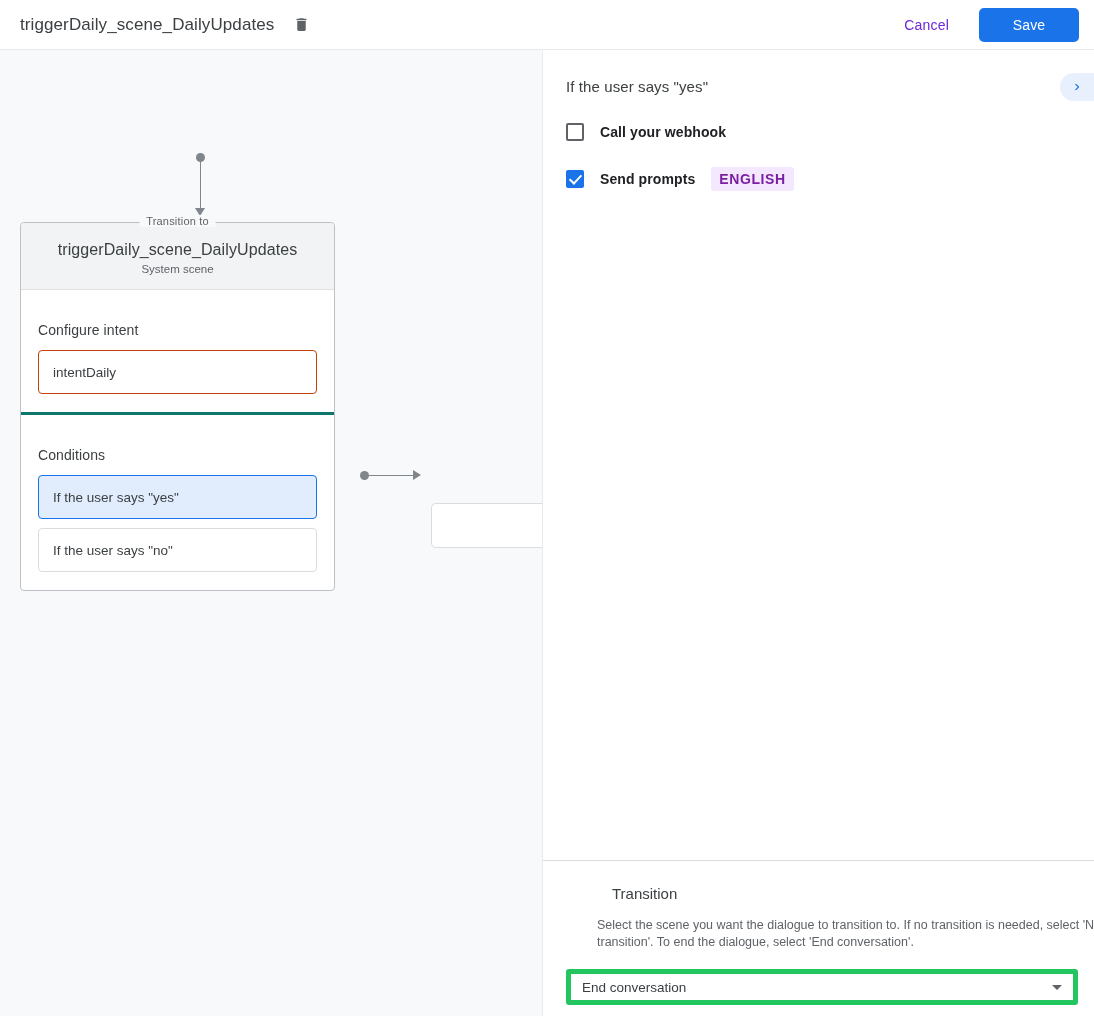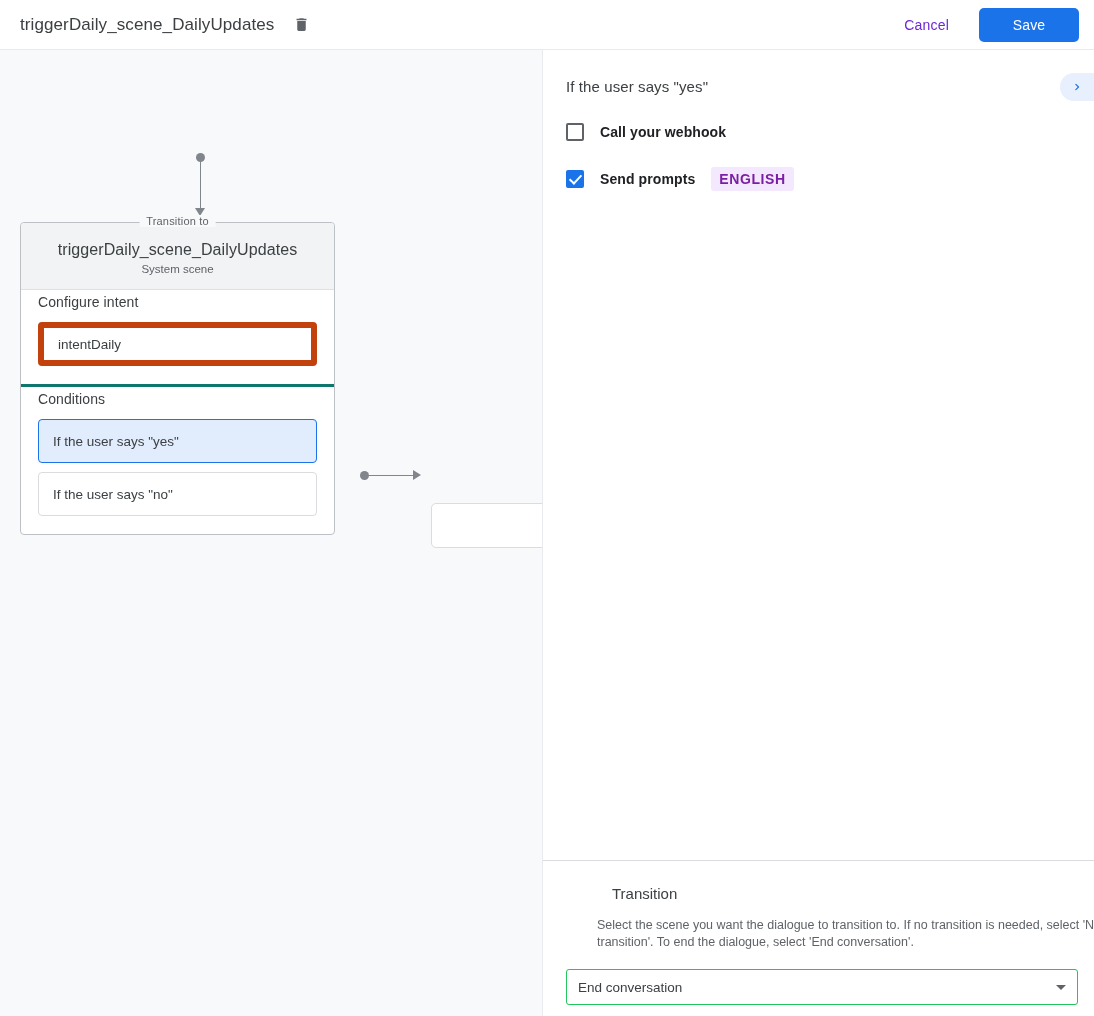--- a/index.html
+++ b/index.html
@@ -146,31 +146,31 @@
   .node-to .node-legend { left: 50%; transform: translateX(-50%); }
   .node-to-head {
     background: #f1f3f4;
     border-radius: 4px 4px 0 0;
     border-bottom: 1px solid #e0e0e0;
     padding: 18px 0 14px;
   }
   .node-to-head .node-title { margin-top: 0; font-size: 16px; }
 
   .section {
-    padding: 4px 17px 18px;
+    padding: 32px 17px 18px;
   }
   .section + .section { border-top: 3px solid #0f766e; }
   .section-label {
     font-size: 14px;
     color: #3c4043;
     margin-bottom: 12px;
     letter-spacing: .1px;
   }
   .field-box {
-    border: 6px solid #c2410c;
+    border: 1px solid #c2410c;
     border-radius: 4px;
     background: #fff;
     height: 44px;
     display: flex; align-items: center;
     padding: 0 14px;
     font-size: 13.5px;
     color: #3c4043;
     cursor: pointer;
   }
   .cond-item {
@@ -284,21 +284,21 @@
   .trans-desc {
     position: absolute; left: 597px; top: 917px;
     width: 505px;
     font-size: 12.5px;
     color: #5f6368;
     line-height: 16.5px;
   }
   .select-box {
     position: absolute; left: 566px; top: 969px;
     width: 512px; height: 36px;
-    border: 1px solid #22c55e;
+    border: 5px solid #22c55e;
     border-radius: 3px;
     background: #fff;
     display: flex; align-items: center;
     padding: 0 11px;
     font-size: 13.5px;
     color: #3c4043;
     cursor: pointer;
   }
   .select-arrow {
     margin-left: auto;

